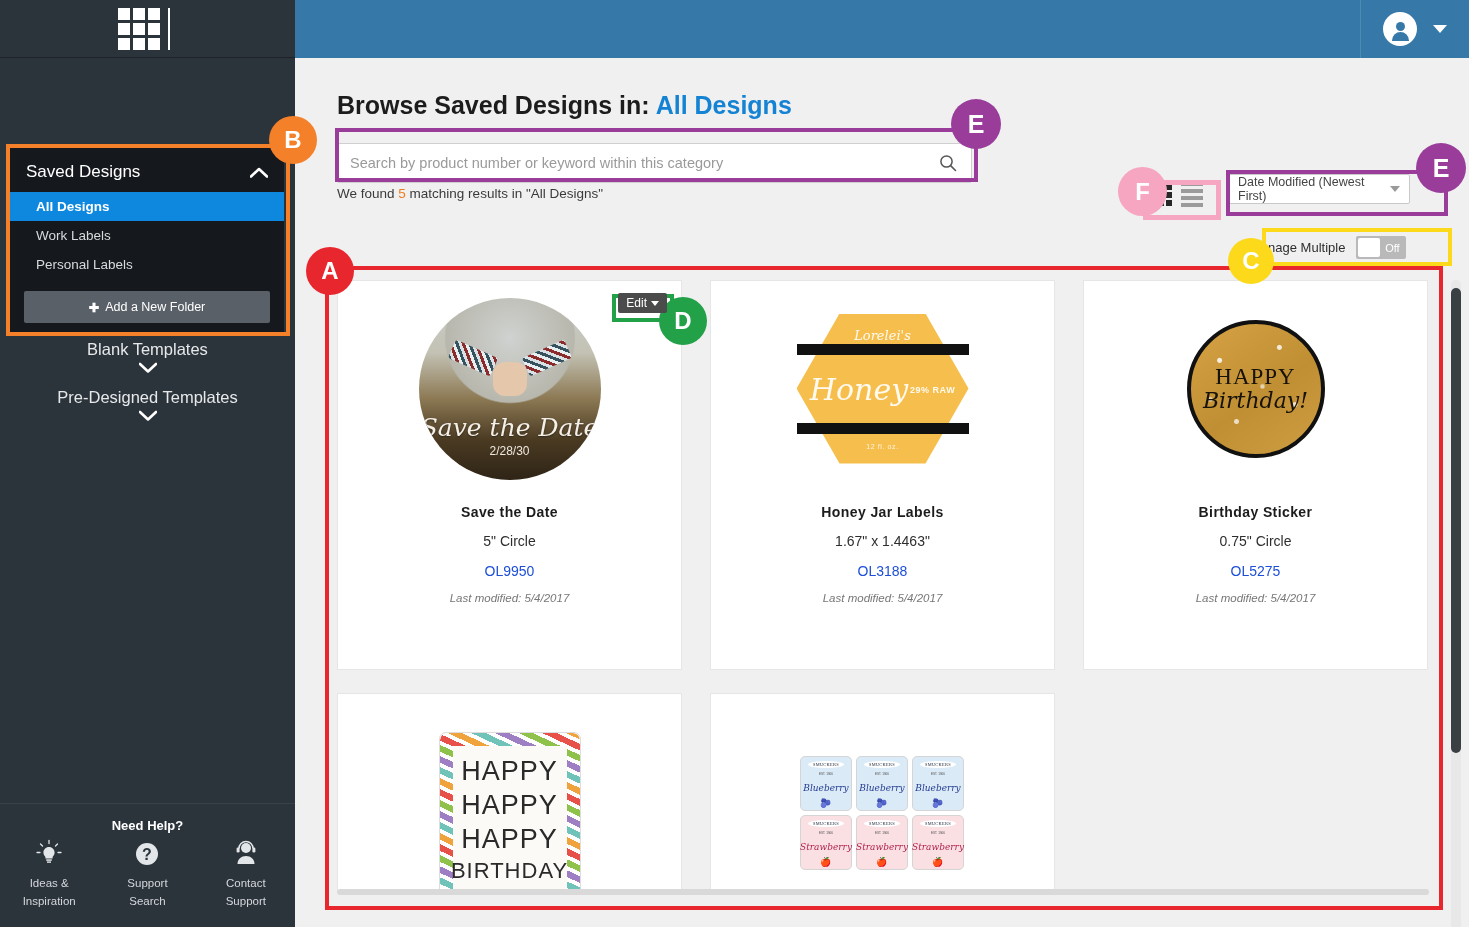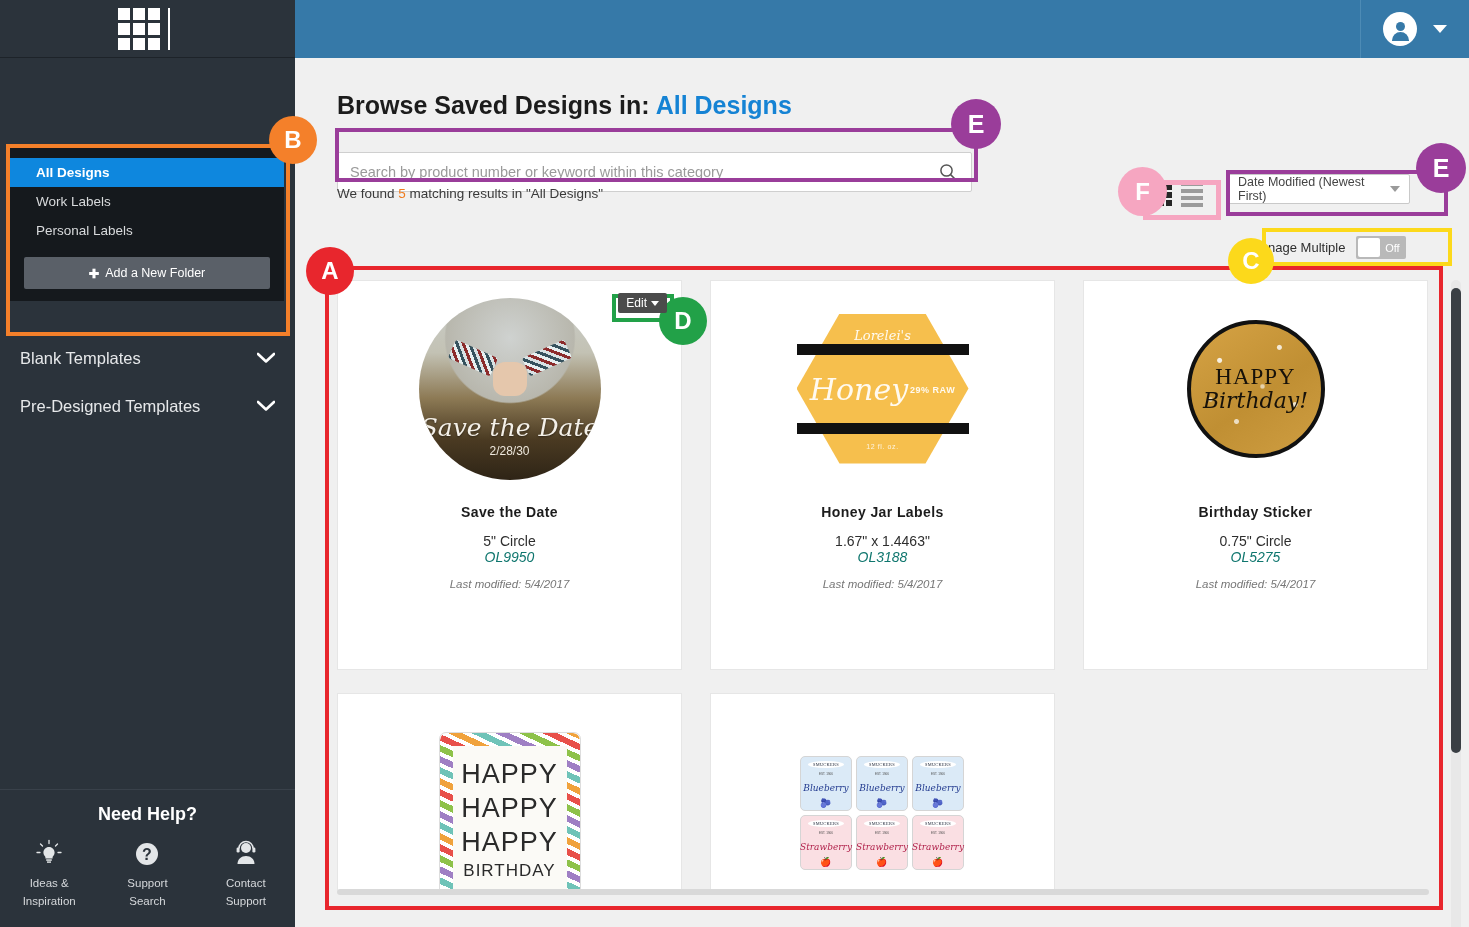--- a/index.html
+++ b/index.html
@@ -70,31 +70,31 @@
     background: #5a6068; border-radius: 2px;
     color: #ffffff; font-size: 12.5px;
     display: flex; align-items: center; justify-content: center;
     cursor: pointer;
   }
   .add-folder .plus { margin-right: 6px; font-weight: bold; }
 
   .collapse-row {
     position: absolute; left: 0; width: 295px;
     padding: 0 20px; display: flex; align-items: center;
-    justify-content: space-between; cursor: pointer;
+    justify-content: center; cursor: pointer; flex-direction: column;
   }
   .collapse-row .t { color: #e6e8ea; font-size: 16.5px; }
 
   .help-block {
     position: absolute; left: 0; bottom: 0; width: 295px;
     padding: 14px 0 16px 0; border-top: 1px solid #39414a;
   }
   .help-title {
-    color: #ffffff; font-size: 18px; font-weight: bold;
-    text-align: center; margin-bottom: 12px;
+    color: #ffffff; font-size: 13px; font-weight: bold;
+    text-align: center; margin-bottom: 4px;
   }
   .help-items { display: flex; justify-content: space-around; }
   .help-item {
     width: 88px; text-align: center; color: #d5d8db;
     font-size: 11.5px; line-height: 1.55; cursor: pointer;
   }
   .help-icon { height: 34px; display: flex; align-items: center; justify-content: center; margin-bottom: 4px; }
 
   
   .topbar {
@@ -124,21 +124,21 @@
     position: absolute; left: 295px; top: 58px;
     width: 1174px; height: 869px; background: #f0f0f0;
   }
   .page-title {
     position: absolute; left: 42px; top: 33px;
     font-size: 25px; font-weight: bold; color: #1c1c1c; white-space: nowrap;
   }
   .page-title .hl { color: #1583d4; }
 
   .search-wrap {
-    position: absolute; left: 42px; top: 94px;
+    position: absolute; left: 42px; top: 85px;
     width: 635px; height: 40px; background: #ffffff;
     border: 1px solid #cfcfcf; border-radius: 2px;
     display: flex; align-items: center;
   }
   .search-input {
     flex: 1; border: none; outline: none;
     font-size: 14.5px; color: #4a4a4a;
     padding: 0 12px; background: transparent;
     font-family: "Liberation Sans", sans-serif;
   }
@@ -194,21 +194,21 @@
   .card-row { display: flex; gap: 28px; margin-bottom: 23px; }
   .card {
     width: 345px; background: #ffffff;
     border: 1px solid #e6e6e6; position: relative;
   }
   .card.r1 { height: 390px; }
   .card.r2 { height: 200px; }
   .thumb { height: 215px; display: flex; align-items: center; justify-content: center; }
   .card-title { text-align: center; font-size: 14px; font-weight: bold; color: #1c1c1c; margin-top: 8px; letter-spacing: .4px; }
   .card-size { text-align: center; font-size: 14px; color: #2e2e2e; margin-top: 13px; }
-  .card-sku { text-align: center; font-size: 14px; color: #0f766e; font-style: italic; }
+  .card-sku { text-align: center; font-size: 14px; color: #1d4ed8; margin-top: 14px; }
   .card-mod { text-align: center; font-size: 11.5px; color: #777; font-style: italic; margin-top: 13px; }
 
   .edit-btn {
     position: absolute; right: 14px; top: 12px;
     background: #4b4b4b; color: #ffffff; font-size: 12px;
     padding: 3px 8px; border-radius: 2px; cursor: pointer;
     display: flex; align-items: center; gap: 4px; z-index: 4;
   }
   .edit-btn .c {
     width: 0; height: 0; border-left: 4px solid transparent;
@@ -293,21 +293,21 @@
   .th-happy::before {
     content: ""; position: absolute; inset: 0; border-radius: 7px;
     border: 13px solid transparent;
     background:
       repeating-linear-gradient(25deg, #e8504a 0 6px, #fff 6px 10px, #f0a23c 10px 16px, #fff 16px 20px,
         #6fc3b8 20px 26px, #fff 26px 30px, #9f7fc4 30px 36px, #fff 36px 40px, #8ec24a 40px 46px, #fff 46px 50px) border-box;
     -webkit-mask: linear-gradient(#000 0 0) content-box exclude, linear-gradient(#000 0 0);
     mask: linear-gradient(#000 0 0) content-box exclude, linear-gradient(#000 0 0);
   }
   .th-happy span { font-size: 27px; letter-spacing: 1px; color: #2a2a2a; z-index: 2; font-weight: 300; }
-  .th-happy .bd2 { font-size: 17px; }
+  .th-happy .bd2 { font-size: 22px; }
 
   .th-sheet { width: 165px; height: 118px; display: flex; flex-direction: column; gap: 4px; background: #fff; }
   .sheet-row { display: flex; gap: 4px; }
   .jam {
     width: 52px; height: 55px; border-radius: 5px;
     display: flex; flex-direction: column; align-items: center; justify-content: space-between;
     padding: 4px 0 2px 0; border: 1px solid #d5d5d5;
   }
   .jam.blue { background: #dbeaf7; }
   .jam.pink { background: #fadfe3; }
@@ -360,20 +360,28 @@
             <i></i>
             <i></i>
             <i></i>
         </div>
         <div class="logo-divider"></div>
       </div>
     </div>
 
 
     <div class="saved-panel">
+      <div class="panel-head">
+        <span class="t">Saved Designs</span>
+        <span class="chev">
+          <svg width="18" height="11" viewBox="0 0 18 11">
+              <path d="M1 9.5 L9 2 L17 9.5" stroke="#fff" stroke-width="2.6" fill="none" stroke-linecap="round" stroke-linejoin="round"></path>
+            </svg>
+        </span>
+      </div>
       <div class="nav-item active">All Designs</div>
       <div class="nav-item">Work Labels</div>
       <div class="nav-item">Personal Labels</div>
       <div class="add-folder">
         <span class="plus">✚</span>
         <span>Add a New Folder</span>
       </div>
     </div>
 
     <div class="collapse-row" style="top:346px;height:24px;">

